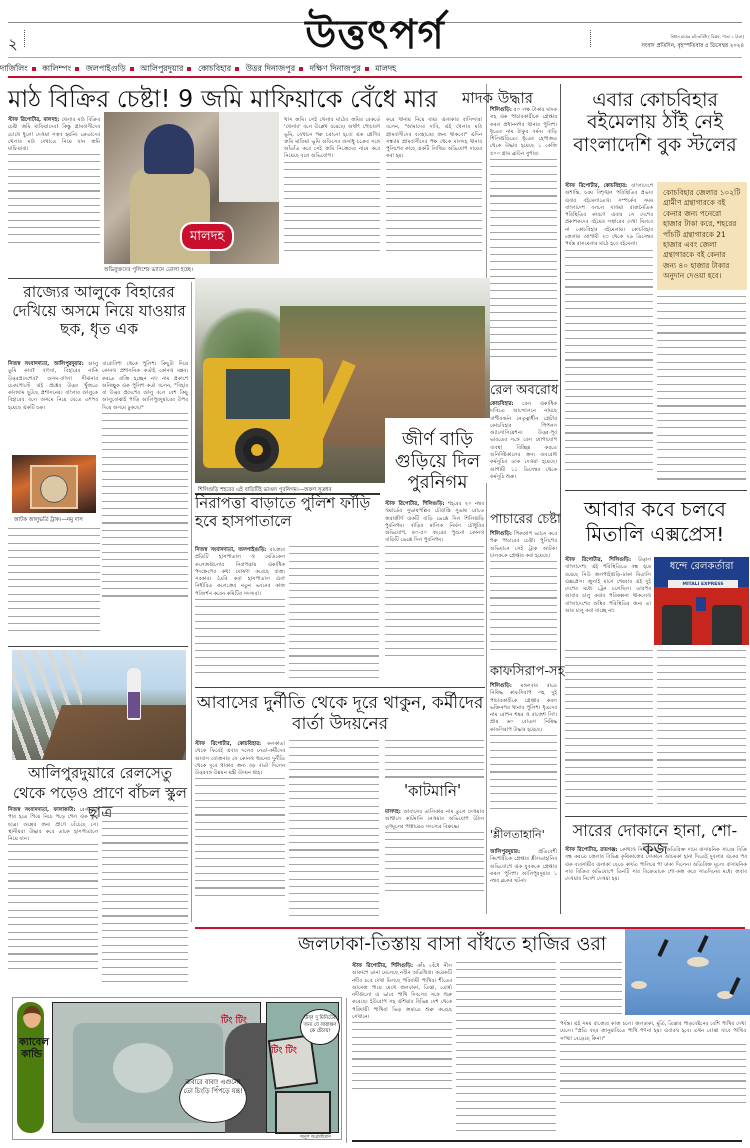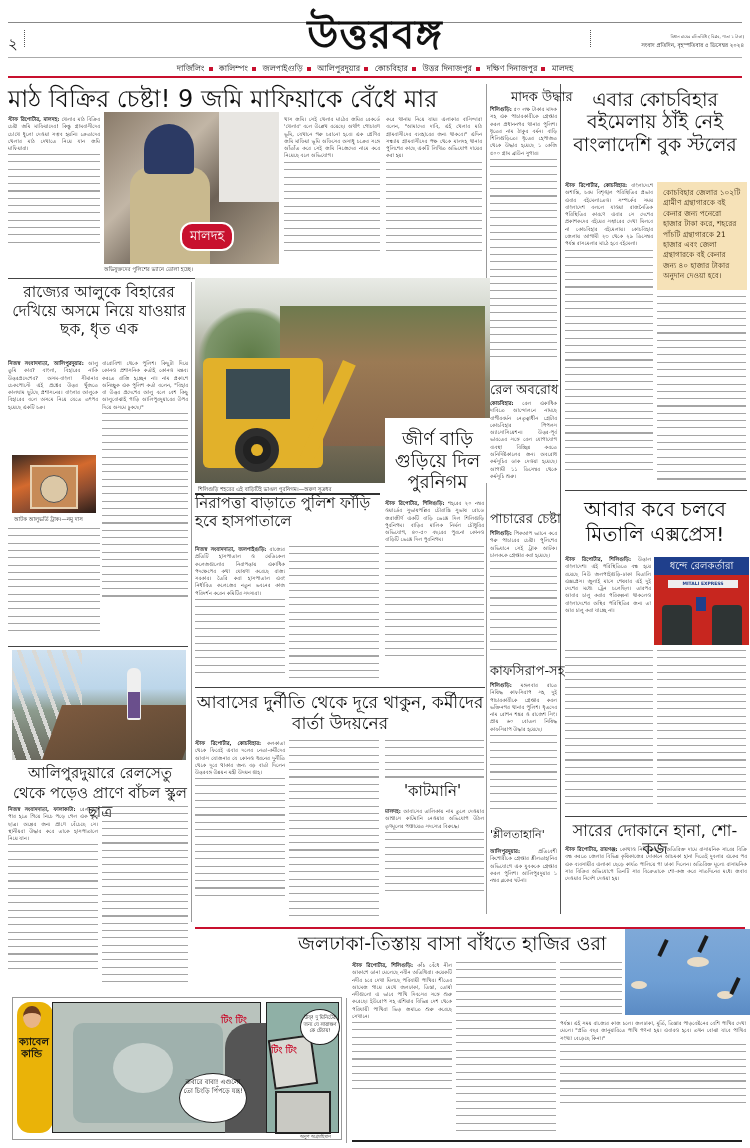--- a/index.html
+++ b/index.html
@@ -14,34 +14,34 @@
   .caption { font-size: 5.4px; color: #222; }
 
   
   #masthead-title { left: 0; width: 750px; top: 3px; text-align: center; font-size: 40px; font-weight: 700; font-family: "DejaVu Serif", serif; letter-spacing: 1px; }
   #page-number { left: 8px; top: 32px; font-size: 15px; }
   #page-num-rule { left: 24px; top: 30px; width: 1px; height: 17px; border-left: 1px dotted #555; }
   #masthead-info { right: 6px; top: 33px; text-align: right; font-size: 4.5px; line-height: 8px; }
   #masthead-info-rule { left: 590px; top: 30px; width: 1px; height: 17px; border-left: 1px dotted #555; }
   #top-rule { left: 8px; top: 22px; width: 734px; height: 1px; background: #888; }
   #nav-top-rule { left: 8px; top: 57px; width: 734px; height: 1px; background: #aaa; }
-  #district-nav { left: 0; width: 750px; top: 62px; text-align: center; font-size: 8px; }
+  #district-nav { left: 0; width: 750px; top: 62px; text-align: left; font-size: 8px; }
   #district-nav .sep { display: inline-block; width: 4px; height: 4px; background: #c8102e; margin: 0 4px; vertical-align: middle; }
   #nav-bottom-rule { left: 8px; top: 76px; width: 734px; height: 2px; background: #c8102e; }
 
   
   #s1-hl { left: 8px; top: 86px; width: 478px; font-size: 24px; }
   #s1-photo { left: 104px; top: 112px; width: 175px; height: 152px; background: linear-gradient(135deg,#8a7b6a 0%,#c2b6a6 35%,#6d6256 60%,#b5a792 100%); }
   #s1-photo .cap-badge { position: absolute; left: 76px; top: 110px; background: #c8102e; color: #fff; font-size: 13px; padding: 2px 8px; border-radius: 12px; border: 2px solid #fff; }
   #s1-photo .officer { position: absolute; left: 40px; top: 12px; width: 50px; height: 50px; background: #2c3a64; border-radius: 50% 50% 10% 10%; }
   #s1-photo .officer-body { position: absolute; left: 26px; top: 55px; width: 80px; height: 97px; background: #c9b98e; border-radius: 20px 20px 0 0; }
   #s1-photo .van { position: absolute; right: 0; top: 0; width: 60px; height: 90px; background: #e8e6e2; }
 
   
-  #drugs-hl { left: 511px; top: 90px; font-size: 13px; }
+  #drugs-hl { left: 462px; top: 90px; font-size: 15px; }
   #bookfair-hl { left: 565px; top: 88px; width: 180px; font-size: 19px; text-align: center; line-height: 1.18; }
   #bookfair-box { left: 657px; top: 182px; width: 90px; height: 108px; background: #f6e2b8; padding: 6px; font-size: 7.4px; line-height: 10.4px; color: #3a2a10; }
 
   
   #alu-hl { left: 8px; top: 283px; width: 182px; font-size: 15.5px; text-align: center; line-height: 1.2; }
   #truck-photo { left: 12px; top: 455px; width: 84px; height: 58px; background: linear-gradient(160deg,#3a2a22,#d46a2e 40%,#8a4b30 70%,#2a1d18); }
   #truck-photo .panel { position: absolute; left: 18px; top: 10px; width: 48px; height: 44px; background: #c78b57; border: 2px solid #e7d0b0; }
   #truck-photo .circle { position: absolute; left: 28px; top: 20px; width: 28px; height: 28px; border-radius: 50%; background: #dcc8a6; border: 1px solid #555; }
 
   
@@ -61,21 +61,21 @@
   #police-hl { left: 195px; top: 494px; width: 180px; font-size: 15px; line-height: 1.22; }
 
   
   #rail-hl { left: 490px; top: 383px; font-size: 13px; }
   #smuggle-hl { left: 490px; top: 512px; font-size: 13px; }
   #cough-hl { left: 490px; top: 664px; font-size: 13px; }
   #shreela-hl { left: 490px; top: 829px; font-size: 11px; }
 
   #mitali-hl { left: 565px; top: 497px; width: 180px; font-size: 20px; text-align: center; line-height: 1.25; }
   #mitali-photo { left: 654px; top: 557px; width: 95px; height: 88px; background: #c7261f; }
-  #mitali-photo .banner { position: absolute; left: 0; top: 0; width: 95px; height: 18px; background: #1f3f8c; color: #fff; font-size: 10px; text-align: center; line-height: 18px; }
+  #mitali-photo .banner { position: absolute; left: 0; top: 0; width: 95px; height: 30px; background: #1f3f8c; color: #fff; font-size: 10px; text-align: center; line-height: 18px; }
   #mitali-photo .plate { position: absolute; left: 14px; top: 23px; width: 70px; height: 8px; background: #eee; color: #1f3f8c; font-size: 4.5px; font-weight: 700; text-align: center; line-height: 8px; }
   #mitali-photo .win1 { position: absolute; left: 8px; top: 48px; width: 30px; height: 40px; background: #2e3434; border-radius: 4px 4px 0 0; }
   #mitali-photo .win2 { position: absolute; left: 58px; top: 48px; width: 30px; height: 40px; background: #2e3434; border-radius: 4px 4px 0 0; }
   #mitali-photo .logo { position: absolute; left: 42px; top: 40px; width: 10px; height: 14px; background: #1f3f8c; }
 
   
   #bridge-photo { left: 12px; top: 650px; width: 174px; height: 110px; background: linear-gradient(180deg,#cfe1f0 0%,#bcd6ea 35%,#8d9c8e 55%,#6b6a60 100%); }
   #bridge-photo .truss { position: absolute; left: 0; top: 0; width: 70px; height: 110px; background: repeating-linear-gradient(70deg, #d9d9d6 0 4px, transparent 4px 14px); }
   #bridge-photo .track { position: absolute; left: 40px; top: 55px; width: 140px; height: 55px; background: linear-gradient(160deg,#7d5a3f,#5a4734); transform: skewX(-20deg); }
   #bridge-photo .boy { position: absolute; left: 115px; top: 18px; width: 14px; height: 52px; background: #efefef; border-radius: 6px 6px 2px 2px; }
@@ -89,21 +89,21 @@
 
   
   #bird-red-rule { left: 195px; top: 927px; width: 550px; height: 2px; background: #c8102e; }
   #bird-hl { left: 298px; top: 933px; font-size: 19px; }
   #bird-photo { left: 625px; top: 929px; width: 125px; height: 86px; background: linear-gradient(180deg,#7fa9d8 0%,#6f9fd4 60%,#5b8bc4 100%); }
   #bird-photo .bird { position: absolute; width: 16px; height: 8px; background: #e9dcc6; border-radius: 50%; }
   #bird-photo .wing { position: absolute; width: 4px; height: 18px; background: #1b1b1b; transform: rotate(25deg); }
 
   
   #comic-frame { left: 12px; top: 997px; width: 330px; height: 143px; border: 1px solid #999; }
-  #comic-title-box { left: 17px; top: 1002px; width: 36px; height: 131px; background: #eab308; border-radius: 13px; }
+  #comic-title-box { left: 17px; top: 1002px; width: 27px; height: 131px; background: #4d7c0f; border-radius: 13px; }
   #comic-title-box .face { position: absolute; left: 6px; top: 4px; width: 18px; height: 22px; border-radius: 50%; background: #e8b488; border-top: 7px solid #6b3b1f; }
   #comic-title { position: absolute; left: 2px; top: 34px; width: 25px; font-size: 10px; font-weight: 700; line-height: 1.2; text-align: center; writing-mode: horizontal-tb; }
   #panel1 { left: 52px; top: 1002px; width: 209px; height: 131px; background: #b9c3bd; border: 1px solid #222; }
   #panel1 .machine { position: absolute; left: 20px; top: 20px; width: 150px; height: 100px; background: #9fb1ad; border-radius: 10px; }
   #panel1 .machine2 { position: absolute; left: 60px; top: 40px; width: 60px; height: 50px; background: #c7d1cd; border-radius: 50%; }
   #panel1 .person { position: absolute; left: 172px; top: 20px; width: 45px; height: 110px; background: #555; border-radius: 25px 0 0 0; }
   #panel1 .bubble, #panel2 .bubble { position: absolute; background: #fff; border: 1px solid #222; border-radius: 50%; font-size: 6.5px; text-align: center; line-height: 8.5px; padding: 4px 2px; }
   #panel1 .bubble { left: 126px; top: 70px; width: 68px; height: 50px; }
   #panel1 .sfx, #panel2 .sfx { position: absolute; color: #c8102e; font-size: 9px; font-weight: 700; }
   #panel2 { left: 266px; top: 1002px; width: 73px; height: 131px; background: #8fb0a6; border: 1px solid #222; }
@@ -113,21 +113,21 @@
   #comic-credit { left: 300px; top: 1134px; font-size: 4.5px; color: #333; }
 
   .fill-lines { background: repeating-linear-gradient(180deg, #5b5b5b 0 1px, transparent 1px 7.3px); opacity: .55; }
 </style>
 </head>
 <body>
 
 <div class="abs" id="top-rule"></div>
 <div class="abs" id="page-number">২</div>
 <div class="abs" id="page-num-rule"></div>
-<div class="abs" id="masthead-title">উত্তরবঙ্গ</div>
+<div class="abs" id="masthead-title">উত্তৎপর্গ</div>
 <div class="abs" id="masthead-info-rule"></div>
 <div class="abs" id="masthead-info">
   <div style="font-size:4px;">বিধান রায়ের রচিতবিধি ( বিপ্লব, পাতা ১ টাকা)</div>
   <div style="font-size:5.5px;">সংবাদ প্রতিদিন,  বৃহস্পতিবার ৫ ডিসেম্বর ২০২৪</div>
 </div>
 <div class="abs" id="nav-top-rule"></div>
 <div class="abs" id="district-nav">
   <span>দার্জিলিং</span><span class="sep"></span>
   <span>কালিম্পং</span><span class="sep"></span>
   <span>জলপাইগুড়ি</span><span class="sep"></span>

